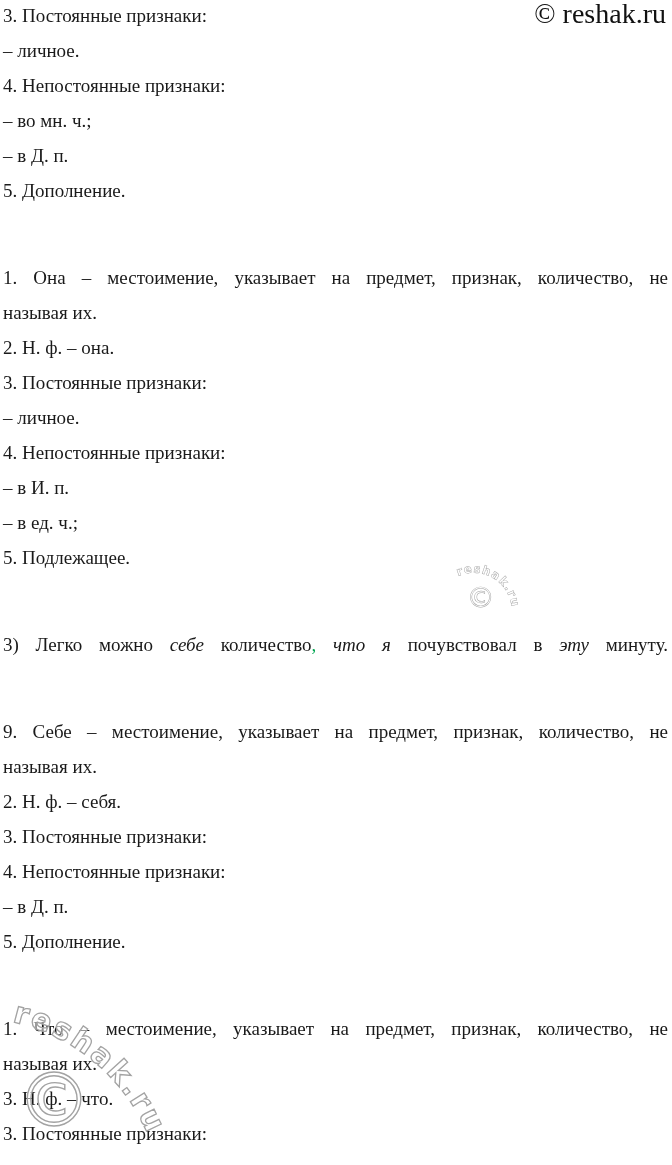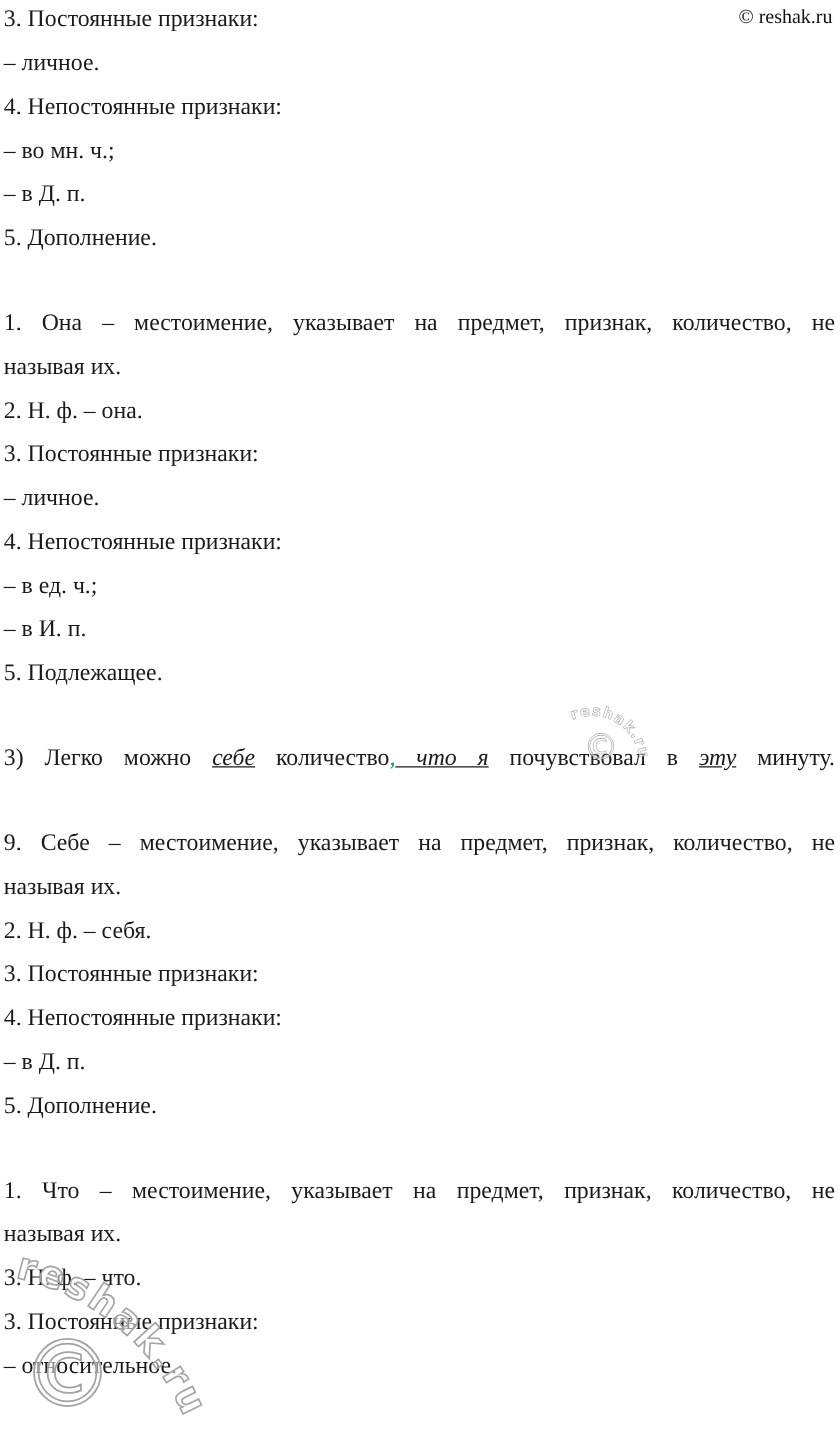--- a/index.html
+++ b/index.html
@@ -16,36 +16,36 @@
     overflow: hidden;
     background: #ffffff;
   }
   .content {
     position: relative;
     margin-top: -2px;
     padding: 0 4px 0 3px;
     z-index: 1;
   }
   .section { margin: 0; }
-  .section + .section { margin-top: 33px; }
+  .section + .section { margin-top: 52px; }
   .line {
     line-height: 35px;
     height: 35px;
     white-space: pre-wrap;
   }
   .line.justify {
     text-align: justify;
     text-align-last: justify;
   }
-  .it { font-style: italic; text-decoration: underline; }
+  .it { font-style: italic; }
   .green { color: var(--comma-accent, #00A651); }
   .credit {
     position: absolute;
     top: 2px; right: 6px;
-    font-size: 16px;
+    font-size: 28px;
     line-height: 24px;
     color: #111111;
     z-index: 3;
   }
   .wm {
     position: absolute;
     z-index: 2;
     overflow: visible;
     pointer-events: none;
   }
@@ -79,22 +79,22 @@
       <div class="line">5. Дополнение.</div>
     </div>
 
     <div class="section">
       <div class="line justify">1. Она – местоимение, указывает на предмет, признак, количество, не</div>
       <div class="line">называя их.</div>
       <div class="line">2. Н. ф. – она.</div>
       <div class="line">3. Постоянные признаки:</div>
       <div class="line">– личное.</div>
       <div class="line">4. Непостоянные признаки:</div>
+      <div class="line">– в И. п.</div>
       <div class="line">– в ед. ч.;</div>
-      <div class="line">– в И. п.</div>
       <div class="line">5. Подлежащее.</div>
     </div>
 
     <div class="section">
       <div class="line justify"><span>3) Легко можно </span><span class="it">себе</span><span> количество</span><span class="green">,</span><span class="it"> что я</span><span> почувствовал в </span><span class="it">эту</span><span> минуту.</span></div>
     </div>
 
     <div class="section">
       <div class="line justify">9. Себе – местоимение, указывает на предмет, признак, количество, не</div>
       <div class="line">называя их.</div>

